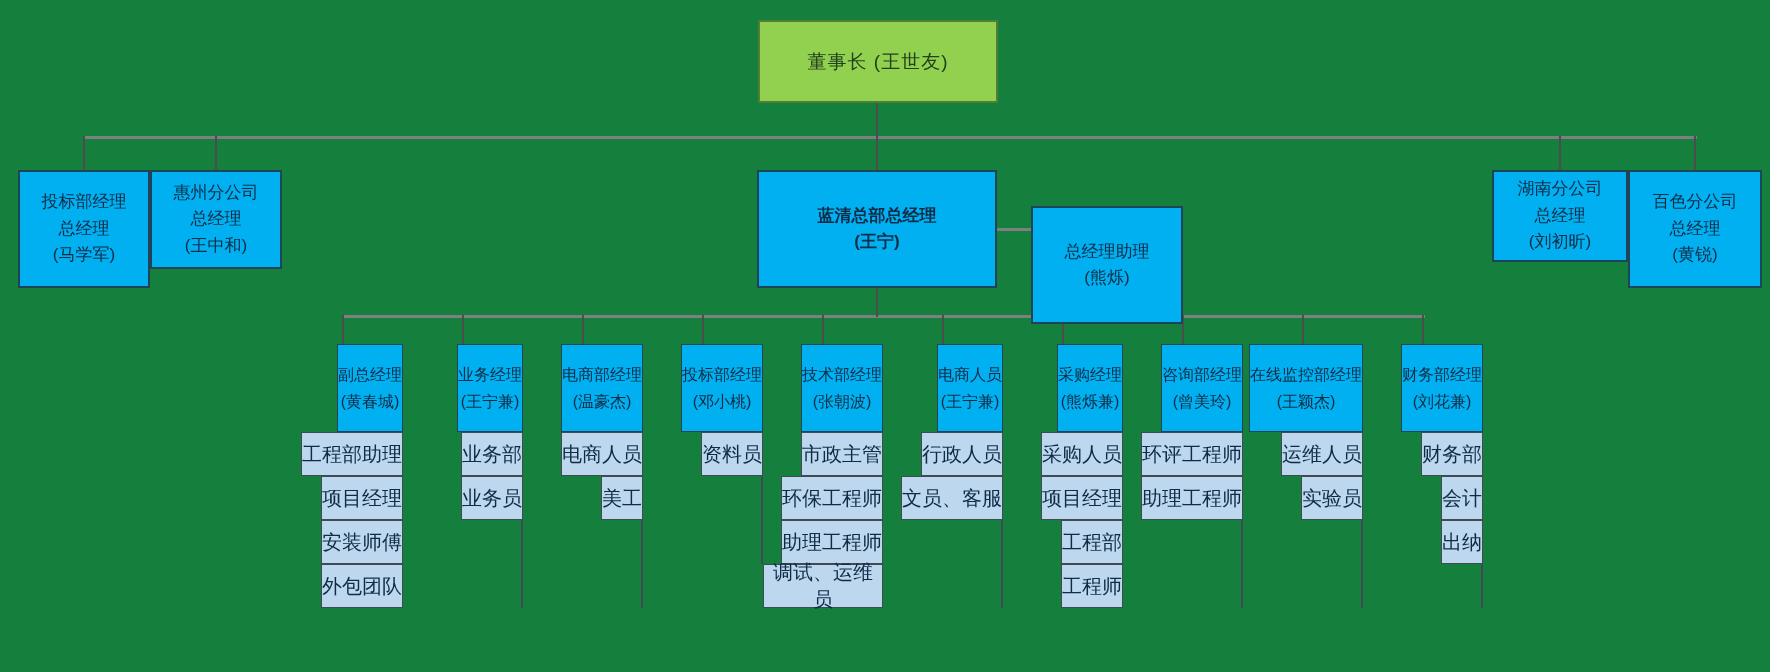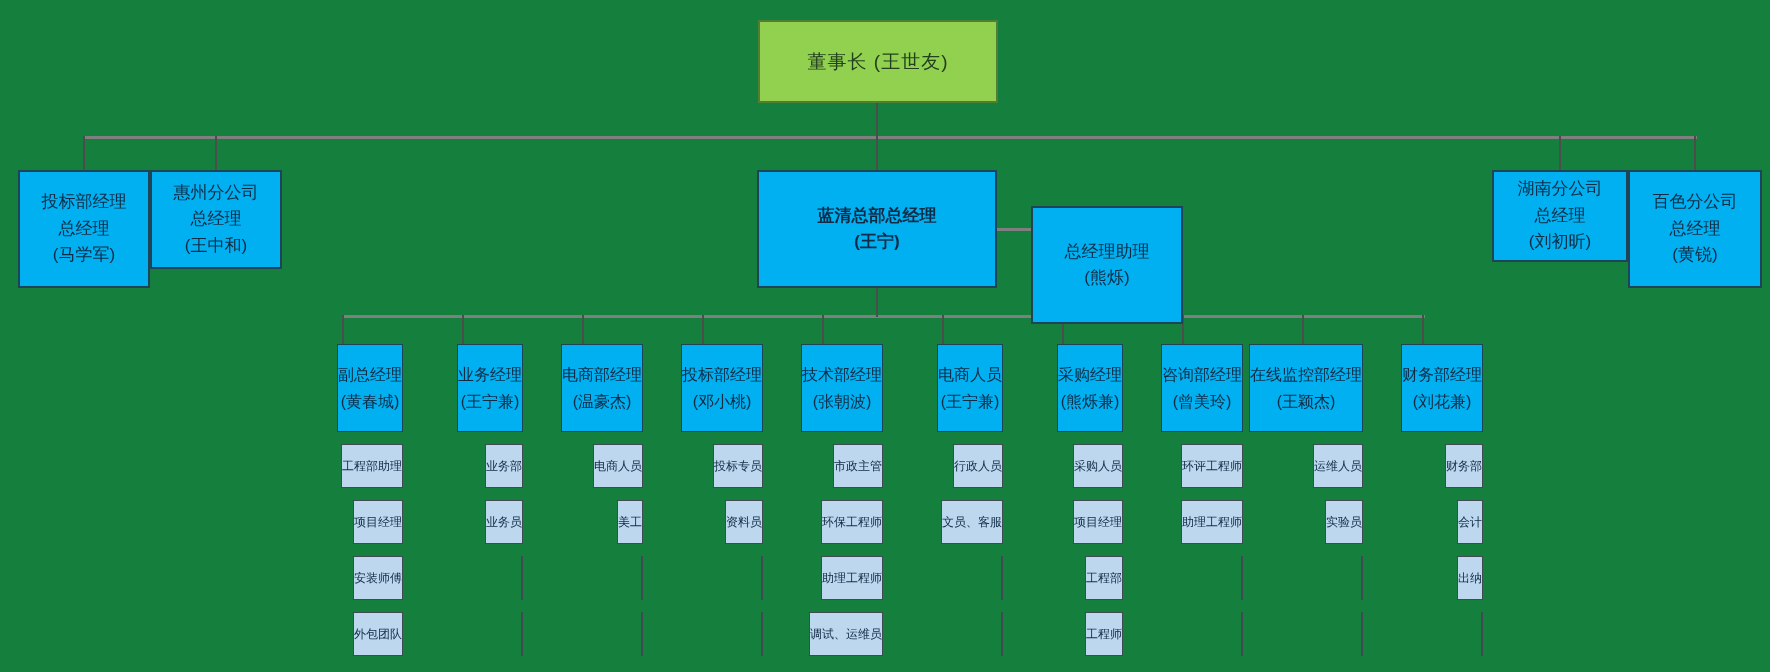--- a/index.html
+++ b/index.html
@@ -27,21 +27,21 @@
            color:var(--text);font-size:17px;}
 
   
   .table{position:absolute;left:283px;top:344px;display:flex;}
   .dept{display:flex;flex-direction:column;width:120px;align-items:flex-end;}
   .hdr{box-sizing:border-box;height:88px;background:var(--node-fill);
        border:1px solid var(--node-border);display:flex;align-items:center;justify-content:center;
        text-align:center;white-space:pre-line;font-size:16px;line-height:1.7;color:var(--text);}
   .cell{box-sizing:border-box;height:44px;background:var(--cell-fill);
         border:1px solid var(--grid-border);display:flex;align-items:center;justify-content:center;
-        text-align:center;font-size:12px;color:var(--text);margin-top:12px;}
+        text-align:center;font-size:20px;color:var(--text);}
 </style>
 </head>
 <body>
 
 <div class="canvas">
 
   <div class="hline" style="left:84px;top:136px;width:1613px;"></div>
   <div class="hline" style="left:995px;top:228px;width:36px;"></div>
   <div class="hline" style="left:343px;top:315px;width:1082px;"></div>
 
@@ -117,21 +117,20 @@
       <div class="hdr">电商部经理
 (温豪杰)</div>
       <div class="cell">电商人员</div>
       <div class="cell">美工</div>
       <div class="cell"></div>
       <div class="cell"></div>
     </div>
     <div class="dept">
       <div class="hdr">投标部经理
 (邓小桃)</div>
-      <div class="cell">投标专员</div>
       <div class="cell">资料员</div>
       <div class="cell"></div>
       <div class="cell"></div>
     </div>
     <div class="dept">
       <div class="hdr">技术部经理
 (张朝波)</div>
       <div class="cell">市政主管</div>
       <div class="cell">环保工程师</div>
       <div class="cell">助理工程师</div>

